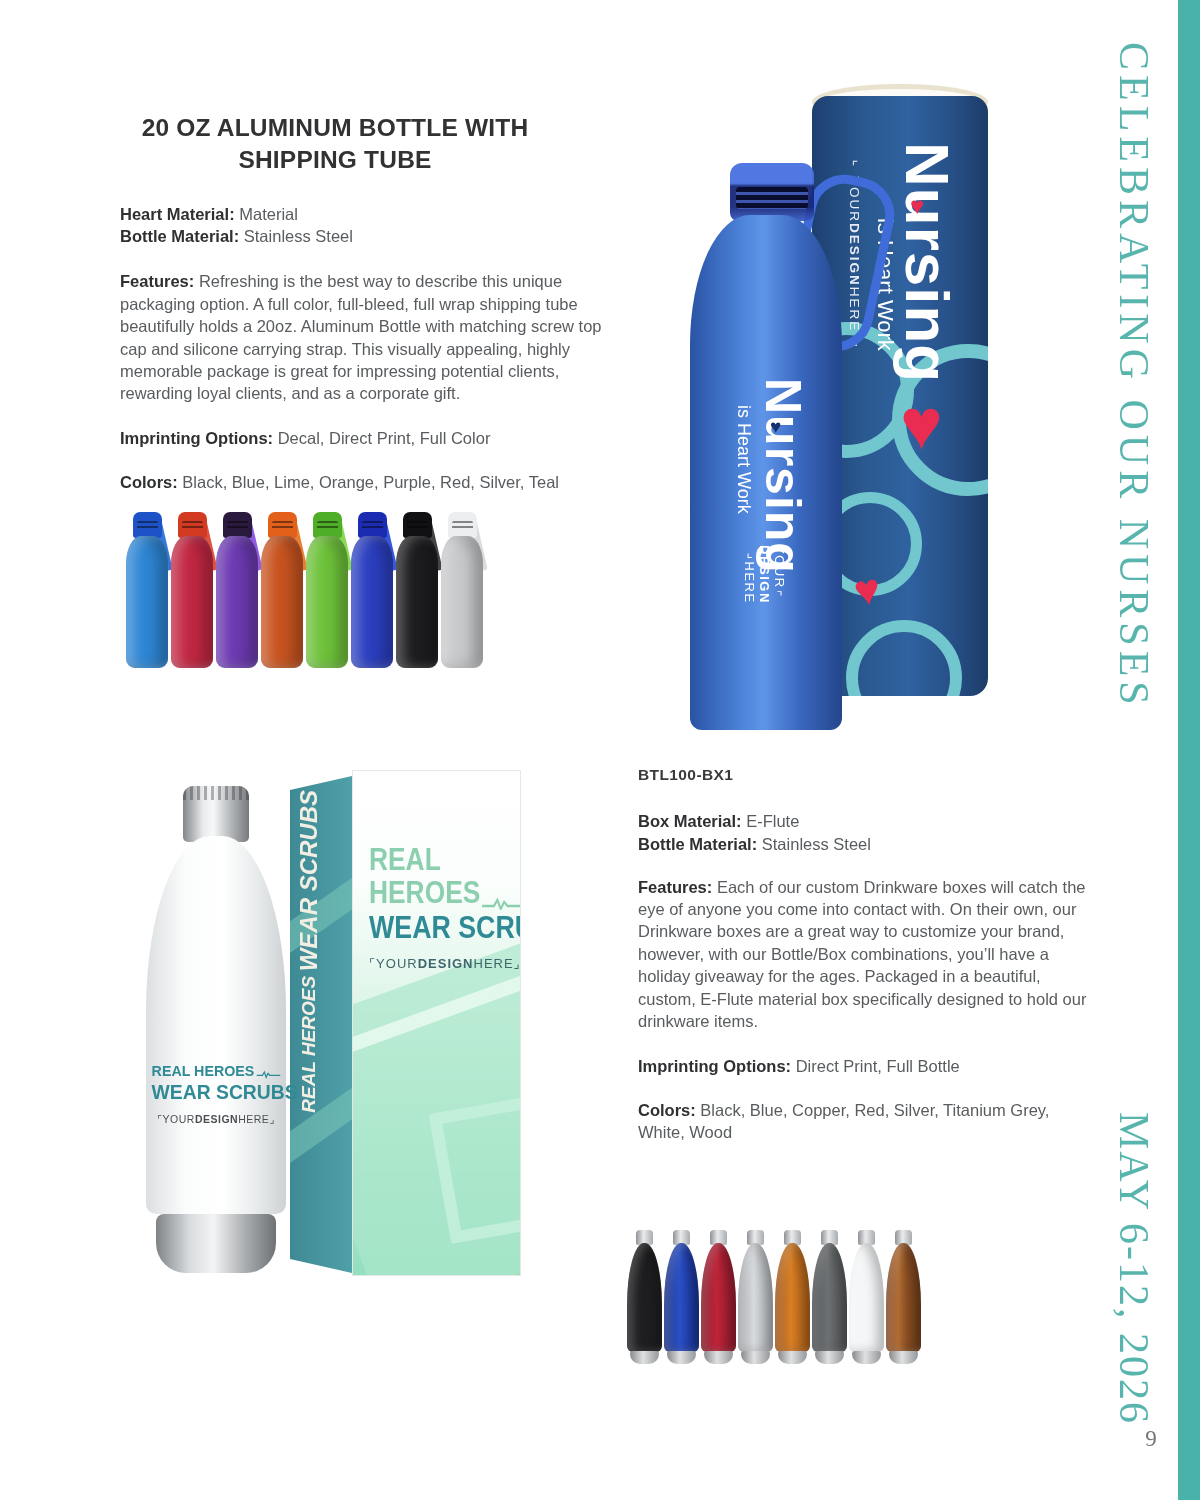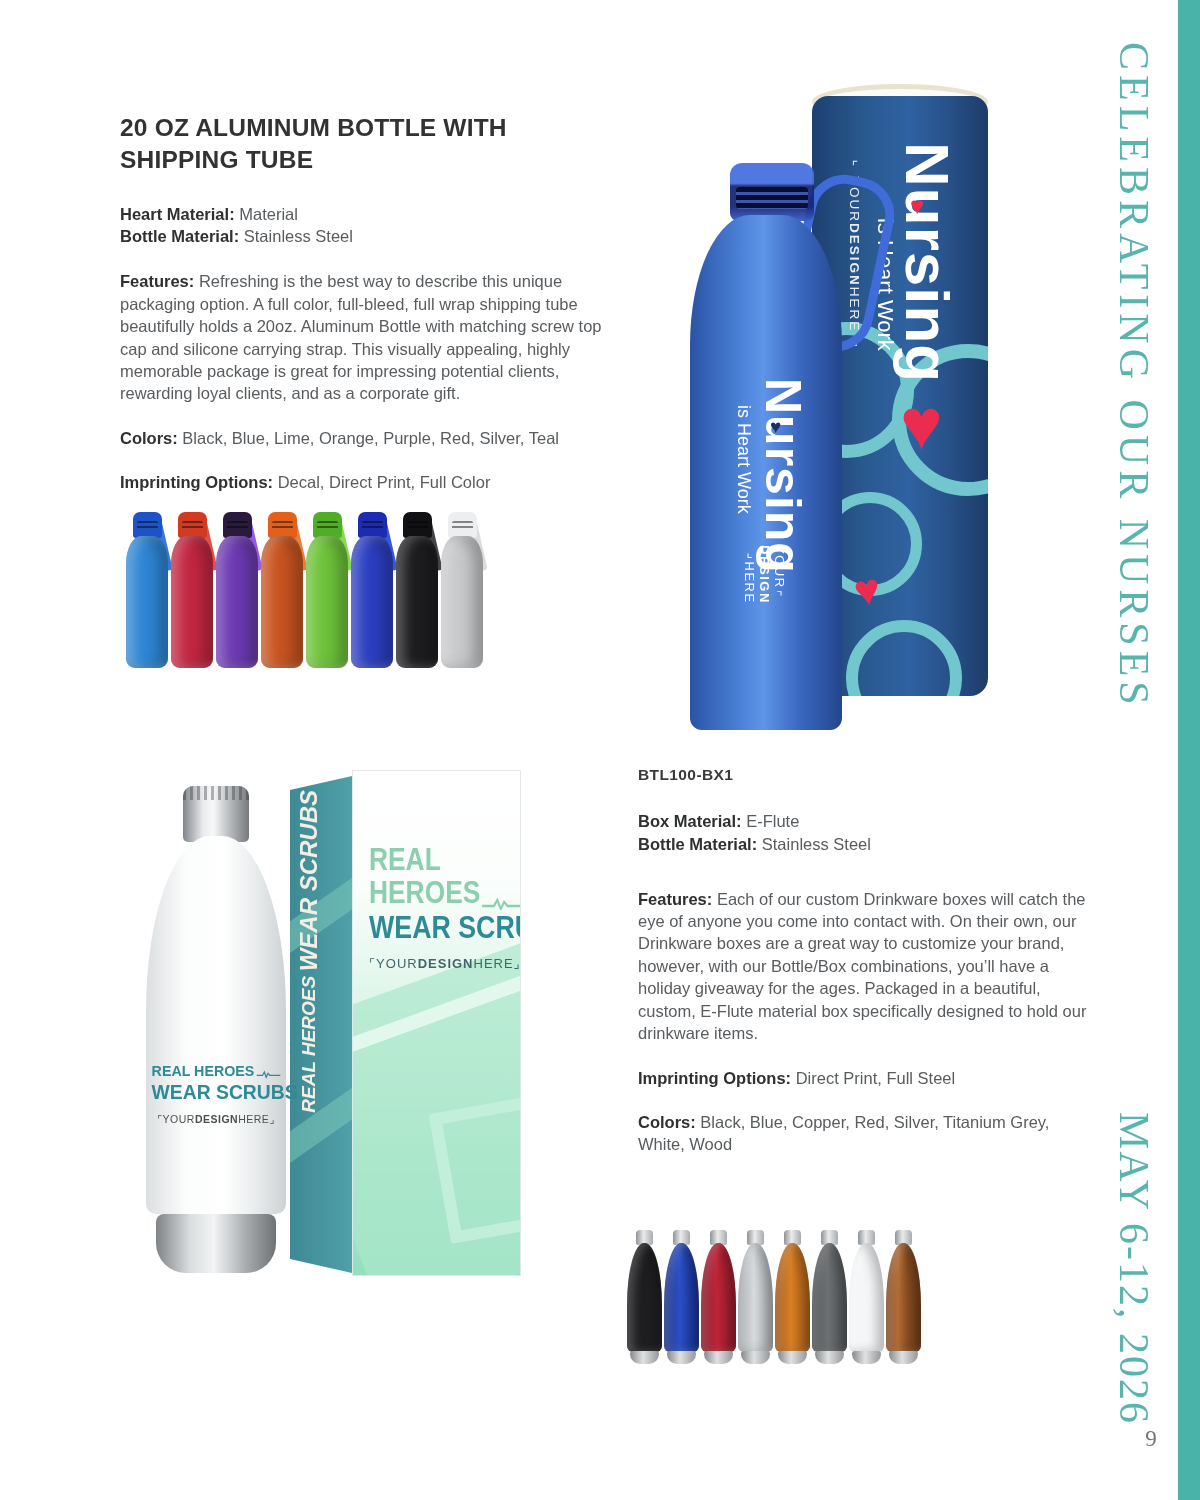--- a/index.html
+++ b/index.html
@@ -16,24 +16,24 @@
             font-family:"Liberation Serif",serif;font-size:23px;color:#737476;}
 
   
   .pinfo{position:absolute;color:#595c5f;}
   .pinfo h1{margin:0;font-size:24.5px;line-height:1.32;font-weight:700;color:#323234;letter-spacing:.2px;}
   .sku{margin-top:6px;font-weight:700;font-size:15.5px;color:#3a3a3c;letter-spacing:.4px;}
   .specs{margin-top:26px;font-size:16.5px;line-height:1.38;}
   .para{margin:22px 0 0 0;font-size:16.5px;line-height:1.36;}
   .b{font-weight:700;color:#2f3032;}
   .p1-info{left:120px;top:112px;width:505px;}
-  .p1-info h1{width:430px;}
+  .p1-info h1{width:430px;text-align:center;}
   .p2-info{left:638px;top:760px;width:452px;}
   .p2-info h1{width:452px;}
-  .p2-info .features{margin-top:32px;}
+  .p2-info .features{margin-top:20px;}
 
   
   .swatch-row{position:absolute;display:flex;align-items:flex-end;}
   .row1{left:126px;top:512px;gap:3px;}
   .row2{left:627px;top:1230px;gap:2px;}
   .sb1{position:relative;width:42px;height:156px;}
   .sb1-strap{position:absolute;right:1px;top:7px;width:7px;height:52px;border-radius:4px;
              transform:rotate(-13deg);opacity:.95;}
   .sb1-cap{position:absolute;top:0;left:7px;width:29px;height:26px;border-radius:7px 7px 3px 3px;}
   .sb1-vent{position:absolute;top:9px;left:11px;width:21px;height:9px;border-radius:2px;
@@ -133,22 +133,22 @@
   <div class="v-serif side-bottom">MAY 6-12, 2026</div>
   <div class="page-num">9</div>
 
   <section class="pinfo p1-info">
     <h1>20 OZ ALUMINUM BOTTLE WITH SHIPPING TUBE</h1>
     <div class="specs">
       <div><span class="b">Heart Material:</span> <span>Material</span></div>
       <div><span class="b">Bottle Material:</span> <span>Stainless Steel</span></div>
     </div>
     <p class="para features"><span class="b">Features:</span> <span>Refreshing is the best way to describe this unique packaging option. A full color, full-bleed, full wrap shipping tube beautifully holds a 20oz. Aluminum Bottle with matching screw top cap and silicone carrying strap. This visually appealing, highly memorable package is great for impressing potential clients, rewarding loyal clients, and as a corporate gift.</span></p>
+    <p class="para"><span class="b">Imprinting Options:</span> <span>Decal, Direct Print, Full Color</span></p>
     <p class="para"><span class="b">Colors:</span> <span>Black, Blue, Lime, Orange, Purple, Red, Silver, Teal</span></p>
-    <p class="para"><span class="b">Imprinting Options:</span> <span>Decal, Direct Print, Full Color</span></p>
   </section>
 
   <div class="swatch-row row1">
 
       <div class="sb1">
         <div class="sb1-strap" style="background: rgb(46, 111, 216);"></div>
         <div class="sb1-cap" style="background: rgb(30, 83, 200);"></div>
         <div class="sb1-vent"></div>
         <div class="sb1-body" style="background: rgb(46, 134, 212);"></div>
       </div>
@@ -234,21 +234,21 @@
     </div>
   </div>
 
   <section class="pinfo p2-info">
     <div class="sku">BTL100-BX1</div>
     <div class="specs">
       <div><span class="b">Box Material:</span> <span>E-Flute</span></div>
       <div><span class="b">Bottle Material:</span> <span>Stainless Steel</span></div>
     </div>
     <p class="para features"><span class="b">Features:</span> <span>Each of our custom Drinkware boxes will catch the eye of anyone you come into contact with. On their own, our Drinkware boxes are a great way to customize your brand, however, with our Bottle/Box combinations, you’ll have a holiday giveaway for the ages. Packaged in a beautiful, custom, E-Flute material box specifically designed to hold our drinkware items.</span></p>
-    <p class="para"><span class="b">Imprinting Options:</span> <span>Direct Print, Full Steel</span></p>
+    <p class="para"><span class="b">Imprinting Options:</span> <span>Direct Print, Full Bottle</span></p>
     <p class="para"><span class="b">Colors:</span> <span>Black, Blue, Copper, Red, Silver, Titanium Grey, White, Wood</span></p>
   </section>
 
   <div class="swatch-row row2">
 
       <div class="sb2">
         <div class="sb2-cap"></div>
         <div class="sb2-body" style="background: rgb(30, 30, 32);"></div>
         <div class="sb2-base"></div>
       </div>

